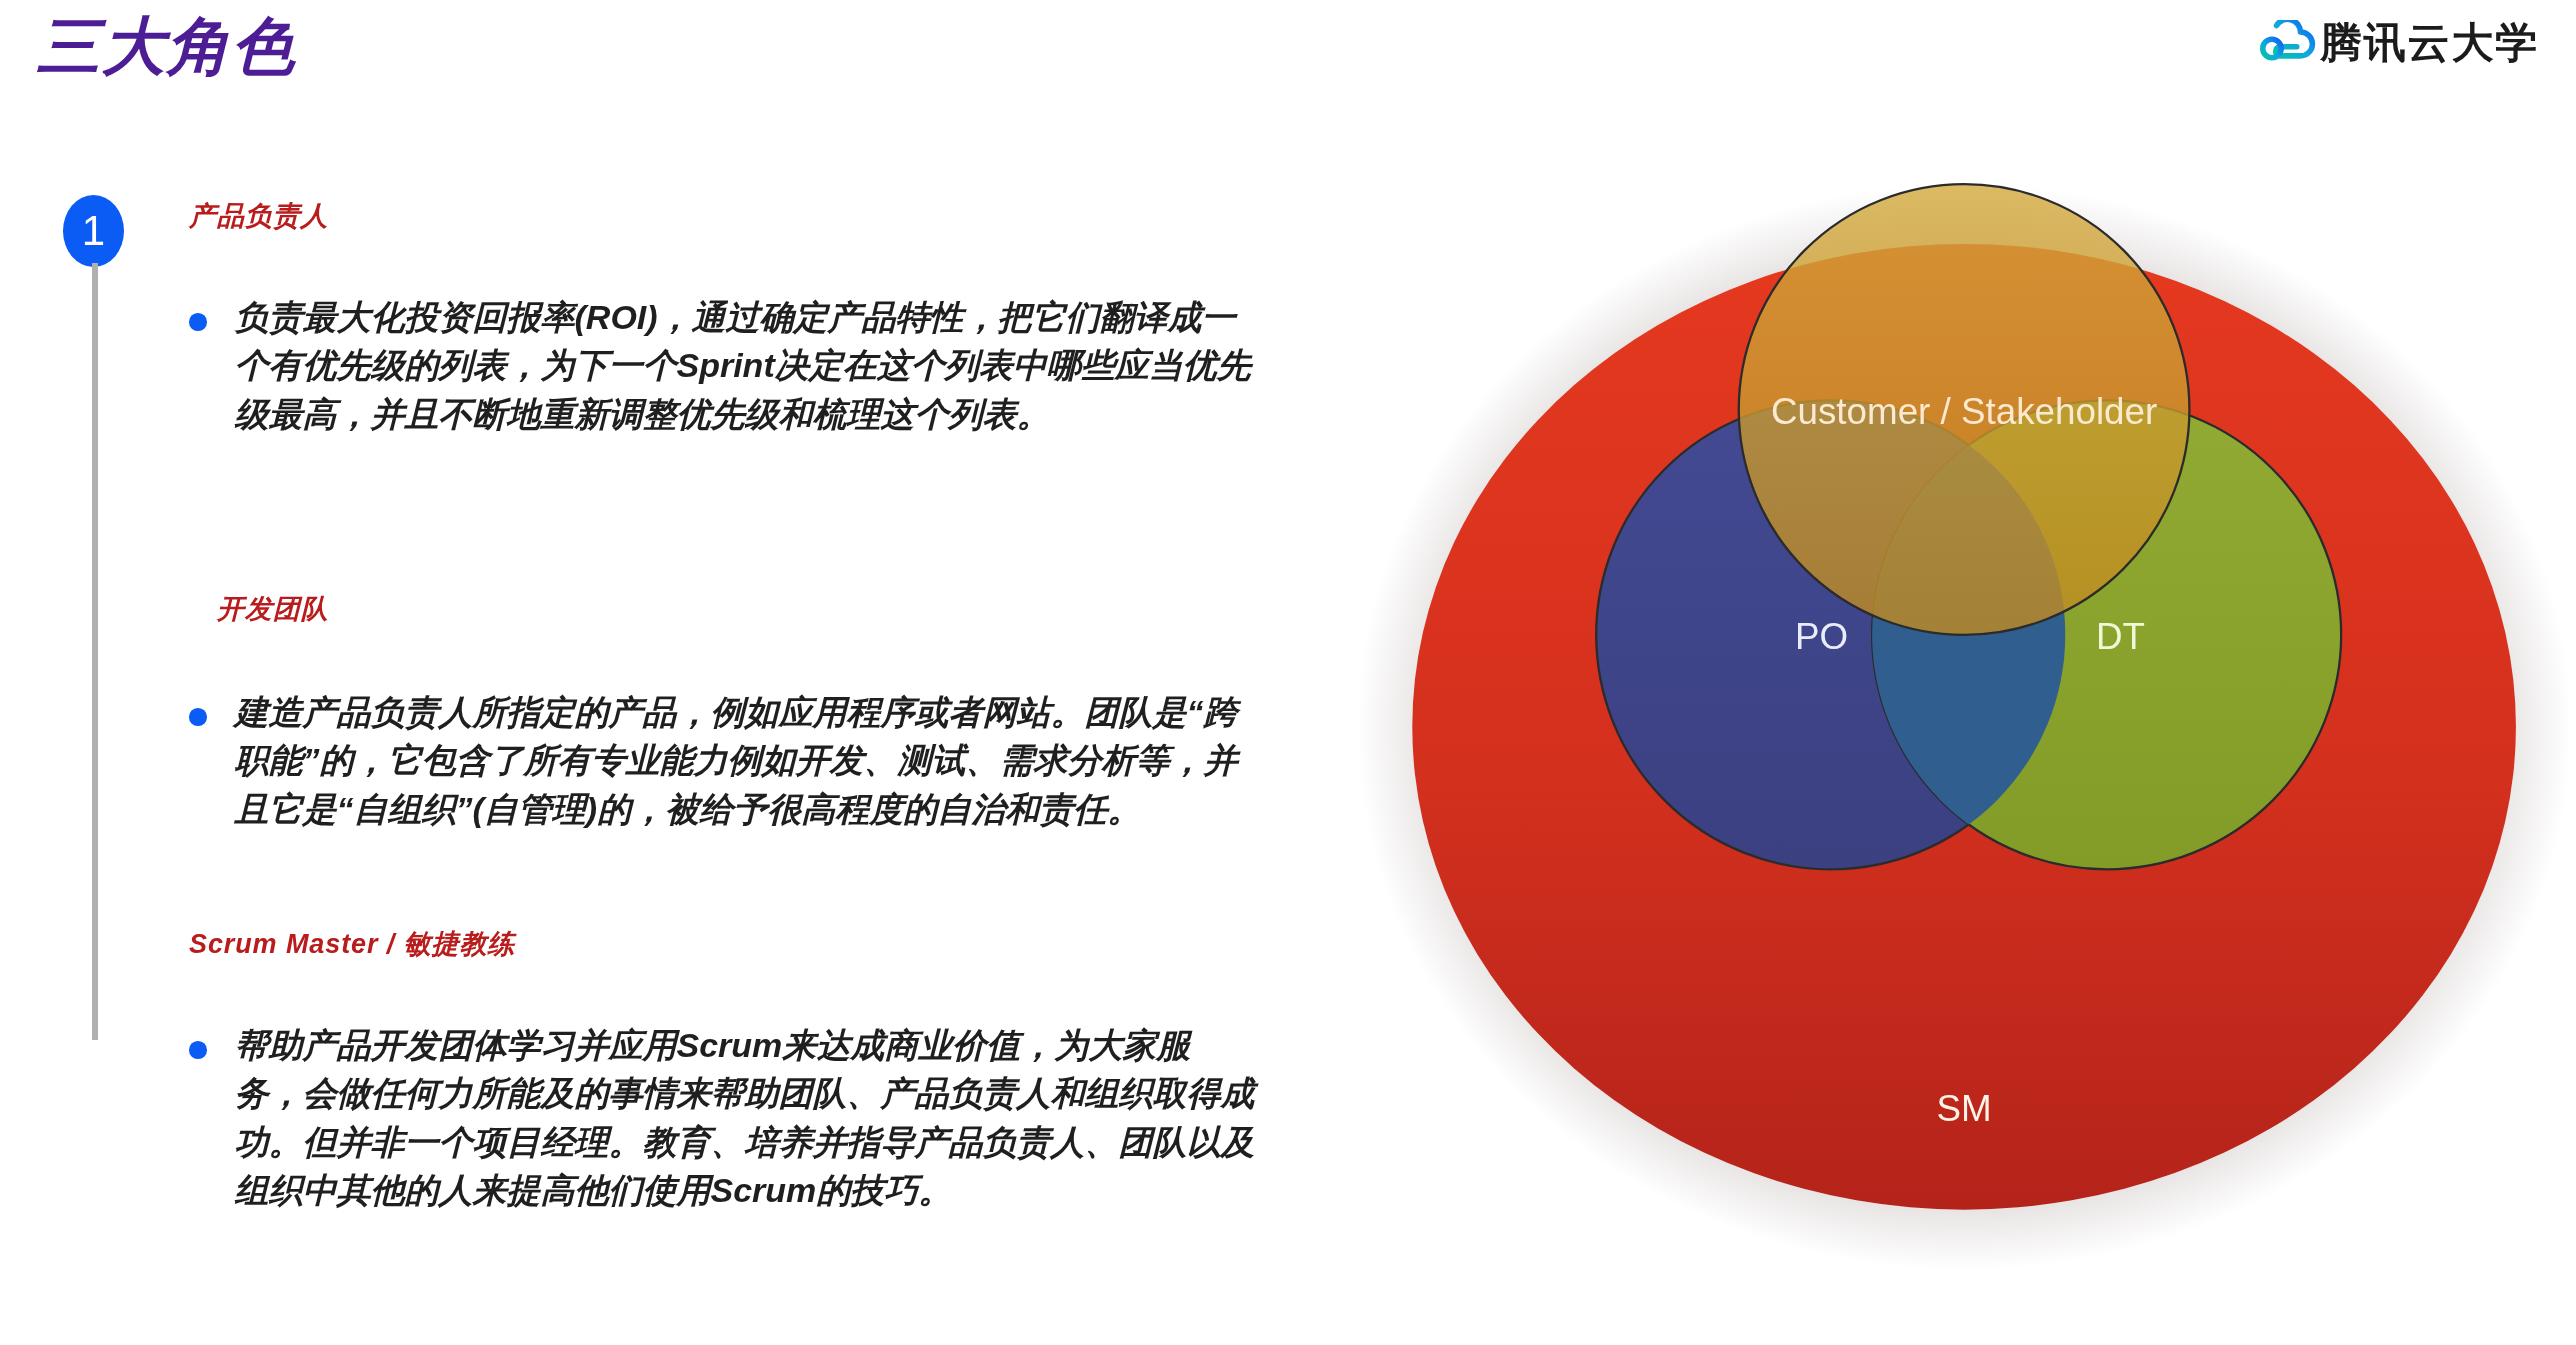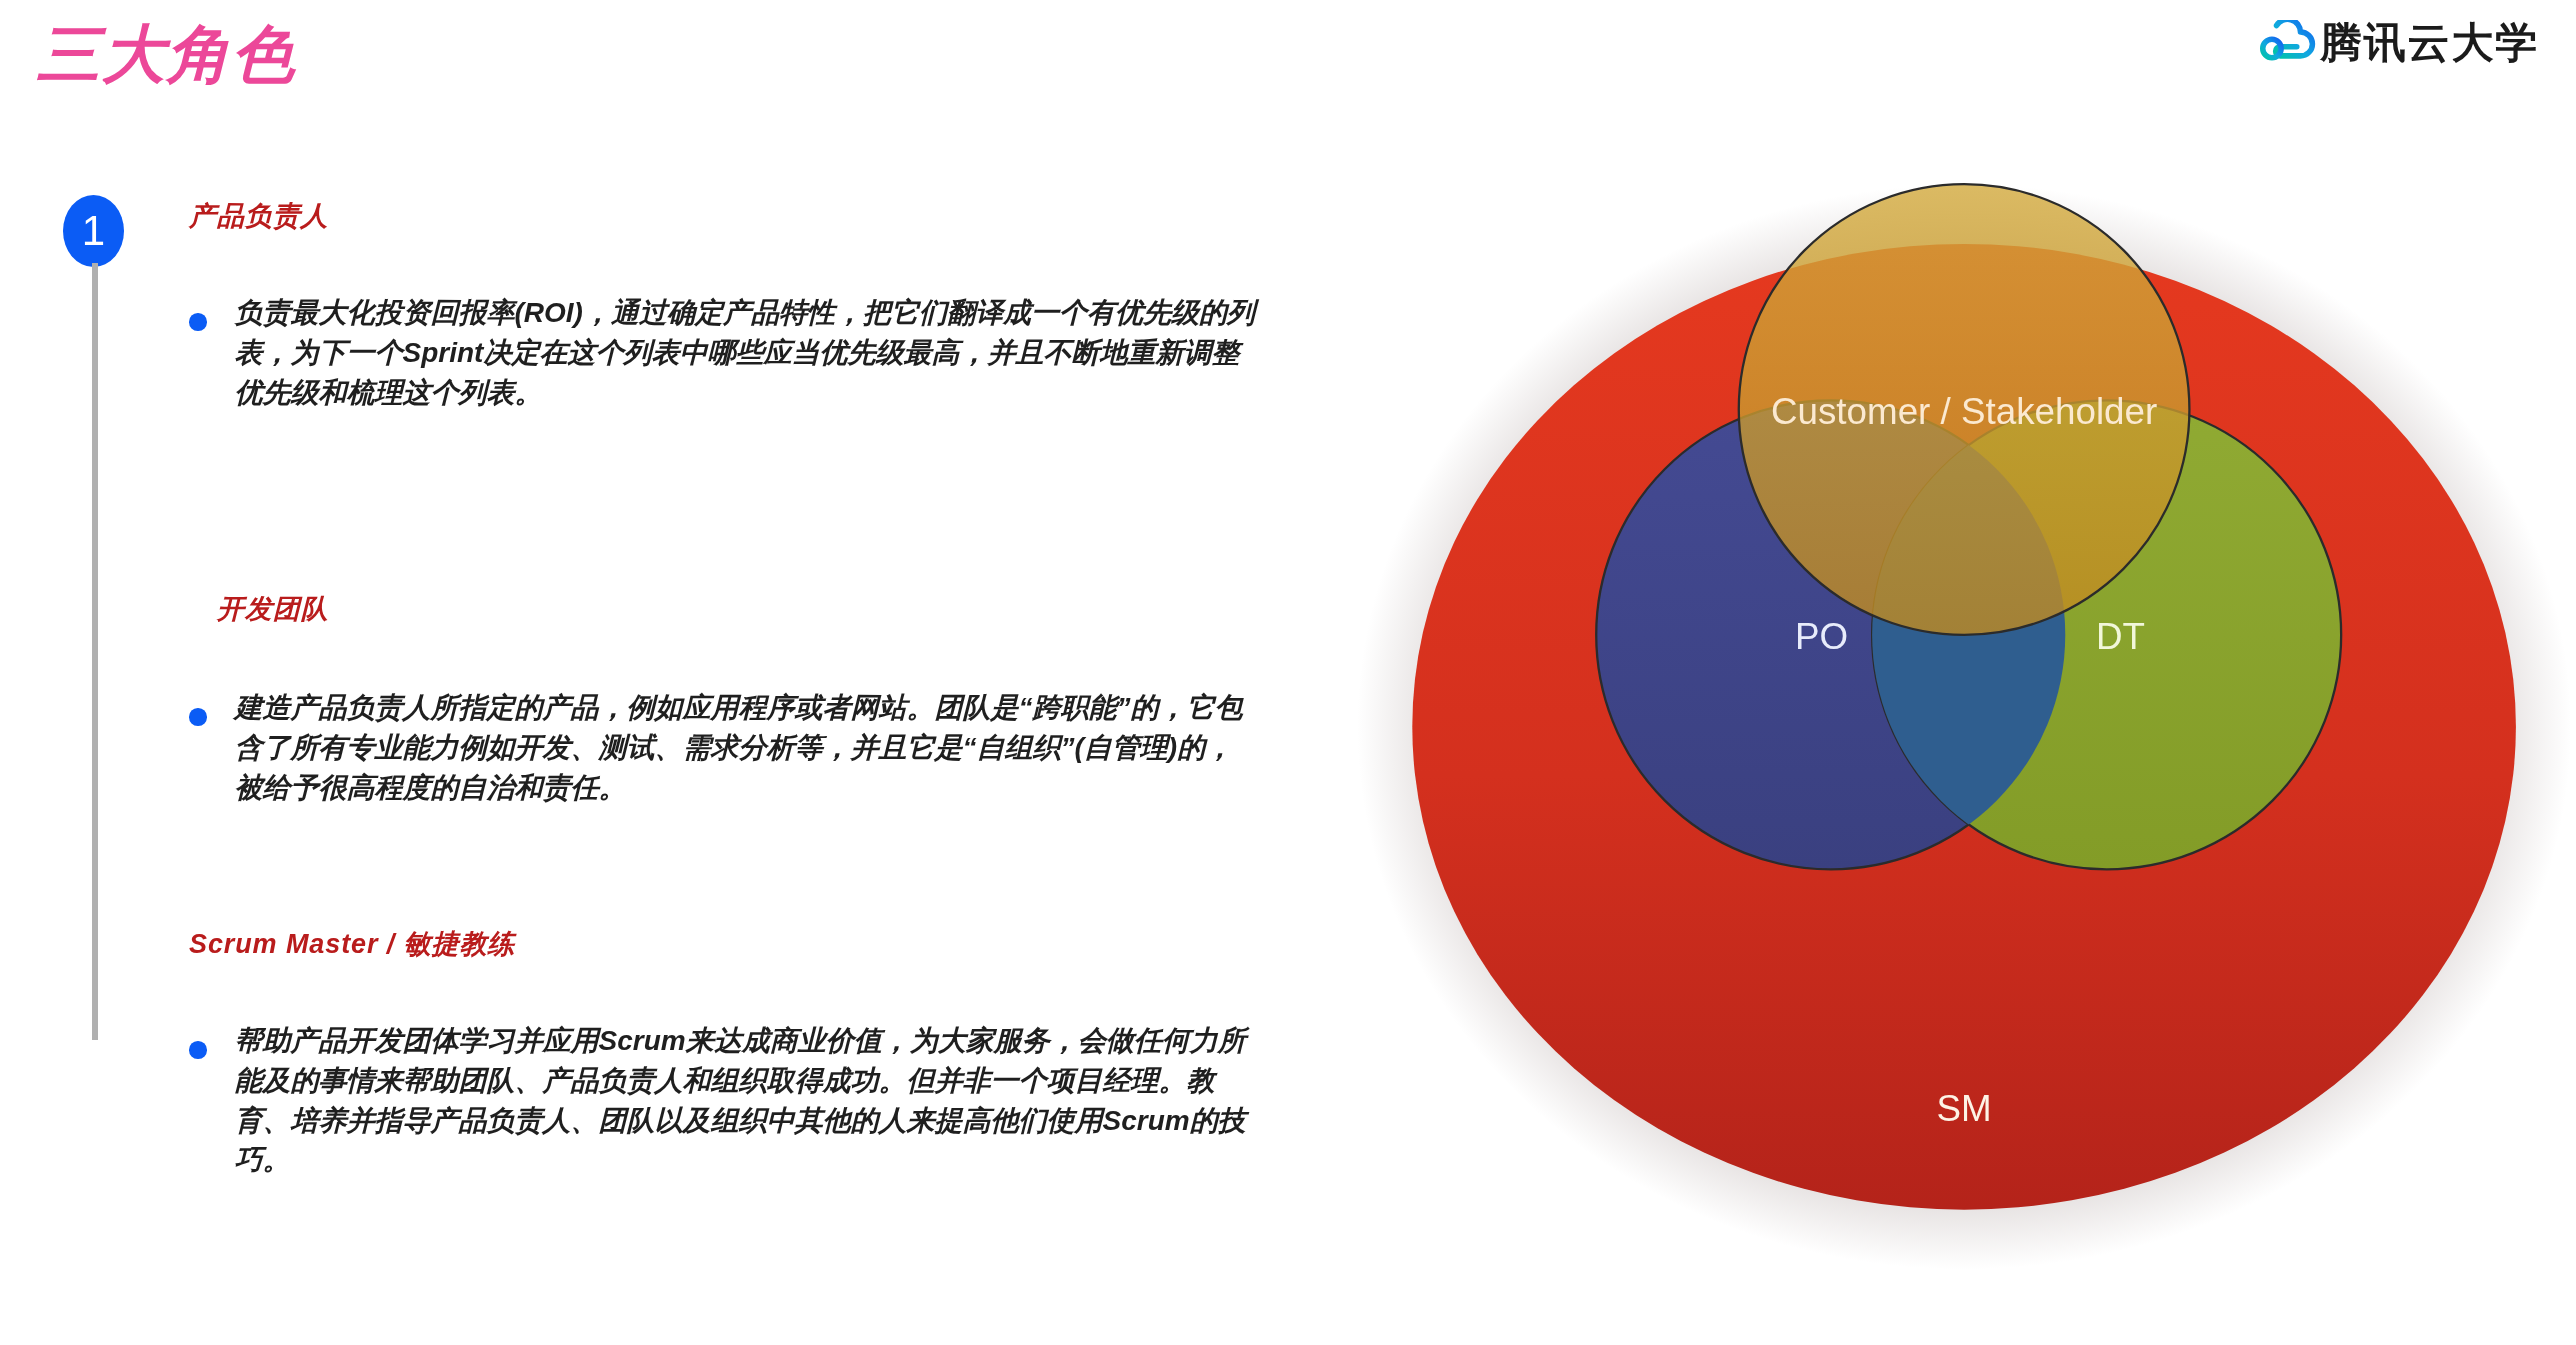--- a/index.html
+++ b/index.html
@@ -6,23 +6,23 @@
   html, body {
     width:2576px; height:1345px;
     background:#ffffff;
     font-family:"Liberation Sans", "DejaVu Sans", sans-serif;
     overflow:hidden;
   }
   #slide { position:relative; width:2576px; height:1345px; background:#fff; }
 
   
   .slide-title{
-    position:absolute; left:37px; top:20px;
+    position:absolute; left:37px; top:12px;
     font-size:63px; font-weight:bold; font-style:italic;
-    color:#ec4899; letter-spacing:1.8px; line-height:1.1;
+    color:#4c1d95; letter-spacing:1.8px; line-height:1.1;
     white-space:nowrap;
   }
   .logo{
     position:absolute; right:37px; top:20px;
     display:flex; align-items:center; gap:1px;
   }
   .logo-mark{ width:61px; height:46px; display:block; }
   .logo-text{
     font-size:42px; font-weight:bold; color:#1b1b1b;
     letter-spacing:1.8px; white-space:nowrap; line-height:1;
@@ -53,21 +53,21 @@
     color:#b91c1c; letter-spacing:0.9px; line-height:1.15;
     white-space:nowrap;
   }
   .bullet-row{ display:flex; align-items:flex-start; }
   .bullet-dot{
     flex:0 0 auto; width:17.5px; height:17.5px; border-radius:50%;
     background:#0b5cf5; margin:20px 28px 0 0;
   }
   .bullet-text{
     flex:1 1 auto;
-    font-size:28px; font-weight:bold; font-style:italic;
+    font-size:34px; font-weight:bold; font-style:italic;
     color:#1f1f1f; line-height:1.42; letter-spacing:0px;
     text-align:left;
   }
 
   #sec-po    { top:201px; }
   #sec-po-b  { top:293px; }
   #sec-dt    { top:594px;margin-left:28px; }
   #sec-dt-b  { top:688px; }
   #sec-sm    { top:929px; }
   #sec-sm-b  { top:1021px; }

